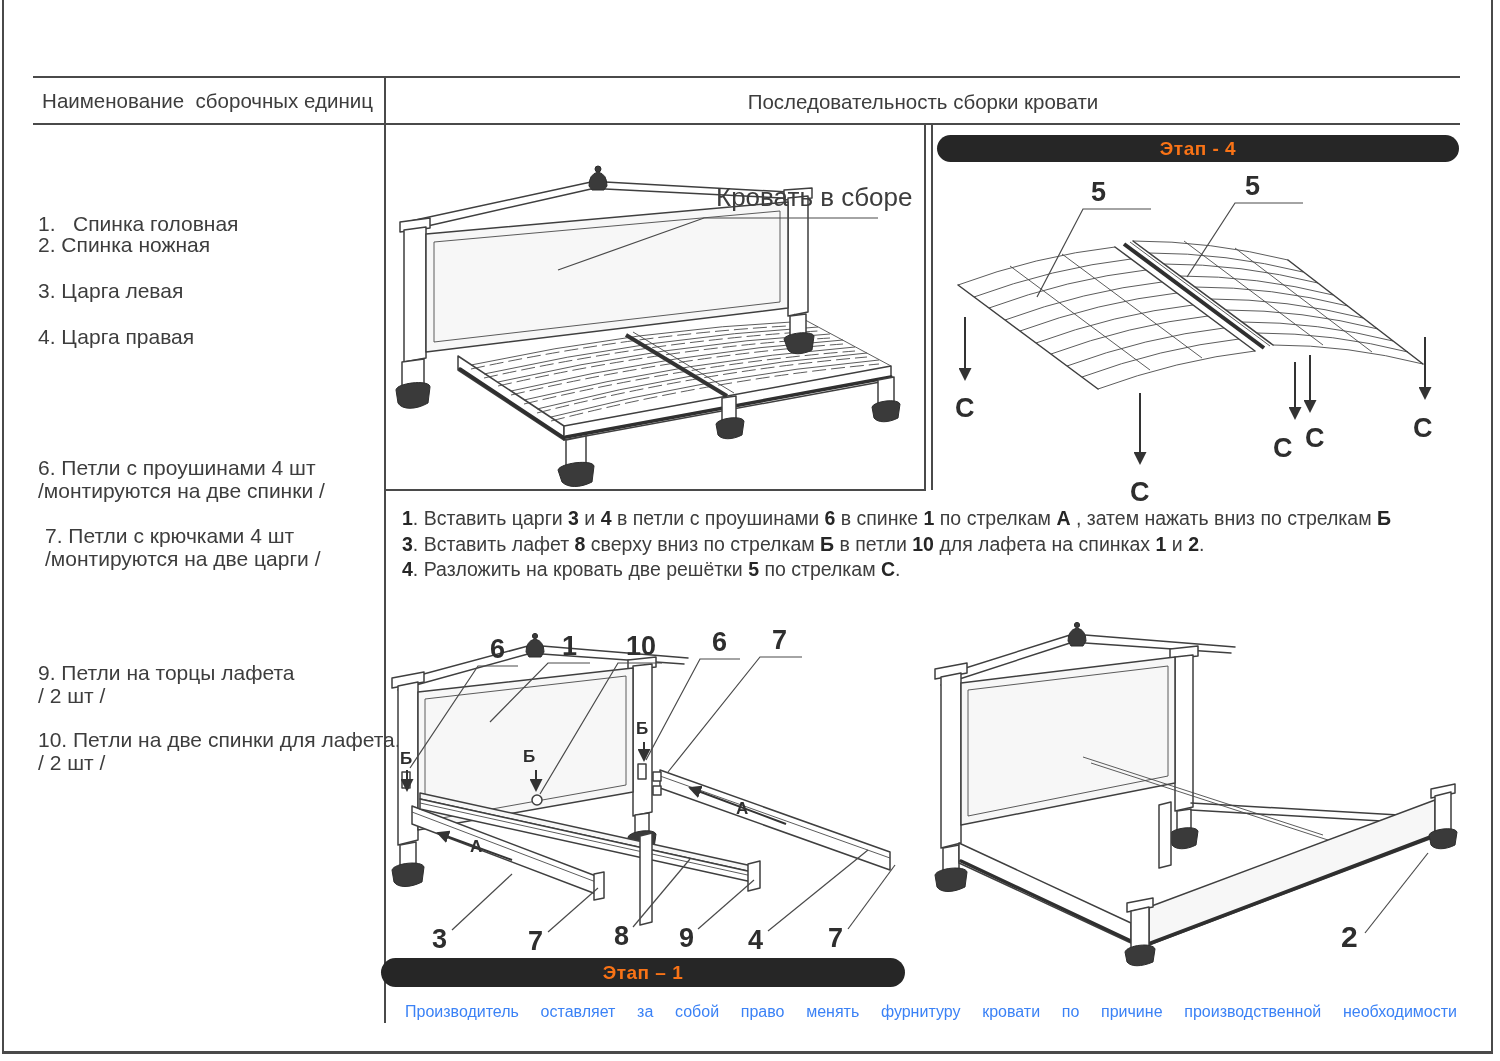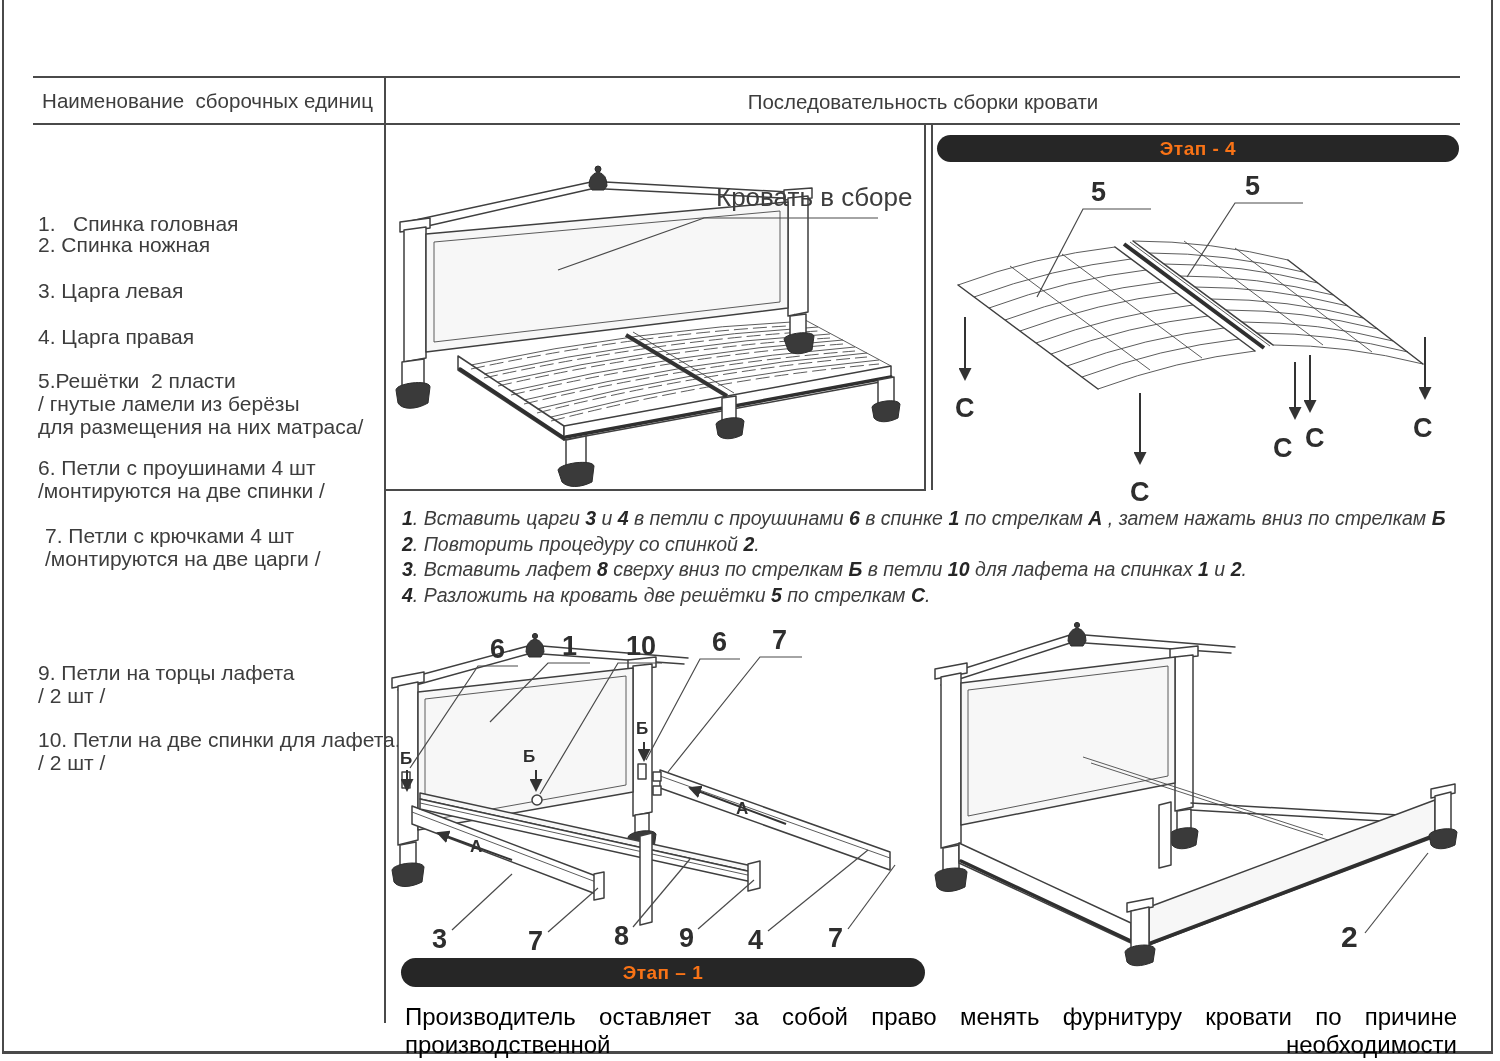--- a/index.html
+++ b/index.html
@@ -8,21 +8,21 @@
   .abs{position:absolute;}
   .line{position:absolute;background:#4a4a4a;}
   .b{font-weight:bold;color:#262626;}
   #title{top:12px;left:0;width:1500px;text-align:center;font-size:35px;letter-spacing:-0.5px;color:#333;}
   .colhead{font-size:20.5px;text-align:center;white-space:pre-wrap;color:#3d3d3d;}
   .listitem{font-size:21px;line-height:23px;white-space:pre-wrap;color:#3d3d3d;}
   .instr-line{font-size:19.5px;line-height:25.5px;color:#3d3d3d;}
   .pill{position:absolute;background:#262626;border-radius:15px;color:#f97316;
         display:flex;align-items:center;justify-content:center;
         font-size:19px;font-weight:bold;letter-spacing:0.5px;}
-  #footer{font-size:24px;color:#000000;text-align:justify;text-align-last:justify;}
+  #footer{font-size:16px;color:#3b82f6;text-align:justify;text-align-last:justify;}
   svg{position:absolute;overflow:visible;}
   svg text{font-family:"Liberation Sans", sans-serif;fill:#333;}
   .s{stroke:#3f3f3f;fill:none;stroke-width:1.5;stroke-linejoin:round;stroke-linecap:round;}
   .thin{stroke:#4a4a4a;fill:none;stroke-width:0.9;}
   .sw{fill:#fff;stroke:#3f3f3f;stroke-width:1.5;stroke-linejoin:round;}
   .sf{fill:#f7f7f7;stroke:#3f3f3f;stroke-width:1.5;stroke-linejoin:round;}
   .dk{fill:#3a3a3a;stroke:#2d2d2d;stroke-width:1;}
   .trim{stroke:#2f2f2f;stroke-width:3.5;fill:none;stroke-linecap:round;}
   .ldr{stroke:#4a4a4a;stroke-width:1.2;fill:none;}
   .arrow{stroke:#333;stroke-width:2;fill:none;}
@@ -44,40 +44,37 @@
   <div class="line" style="left:33px;top:123px;width:1427px;height:2px;"></div>
   <div class="line" style="left:384px;top:77px;width:2px;height:946px;"></div>
 
   <div class="abs colhead" style="left:386px;top:90px;width:1074px;">Последовательность сборки кровати</div>
   <div class="abs colhead" style="left:35px;top:89px;width:345px;">Наименование  сборочных единиц</div>
 
   <div class="abs listitem" style="left:38px;top:186px;margin-top:26px;">1.   Спинка головная</div>
   <div class="abs listitem" style="left:38px;top:233px;">2. Спинка ножная</div>
   <div class="abs listitem" style="left:38px;top:279px;">3. Царга левая</div>
   <div class="abs listitem" style="left:38px;top:325px;">4. Царга правая</div>
-  <div class="abs listitem" style="left:38px;top:369px;">5.Решётки  2 пласти
-/ гнутые ламели из берёзы
-для размещения на них матраса/</div>
   <div class="abs listitem" style="left:38px;top:456px;">6. Петли с проушинами 4 шт
 /монтируются на две спинки /</div>
   <div class="abs listitem" style="left:38px;top:524px;margin-left:7px;">7. Петли с крючками 4 шт
 /монтируются на две царги /</div>
   <div class="abs listitem" style="left:38px;top:661px;">9. Петли на торцы лафета
 / 2 шт /</div>
   <div class="abs listitem" style="left:38px;top:728px;">10. Петли на две спинки для лафета.
 / 2 шт /</div>
 
   <div class="line" style="left:924px;top:124px;width:2px;height:366px;"></div>
   <div class="line" style="left:384px;top:489px;width:542px;height:2px;"></div>
   <div class="line" style="left:931px;top:124px;width:2px;height:366px;"></div>
 
   <div class="pill" style="left:937px;top:135px;width:522px;height:27px;">
     <span>Этап -  4</span>
   </div>
-  <div class="pill" style="left:401px;top:958px;width:524px;height:29px;">
+  <div class="pill" style="left:381px;top:958px;width:524px;height:29px;">
     <span>Этап – 1</span>
   </div>
 
   <svg style="left:386px;top:126px;" width="538" height="362" viewBox="0 0 538 362">
     <defs>
       <marker id="ah" viewBox="0 0 10 10" refX="8.5" refY="5" markerWidth="6.5" markerHeight="6.5" orient="auto-start-reverse">
         <path d="M0,0 L10,5 L0,10 z" fill="#333"></path>
       </marker>
     </defs>
     <g>
@@ -156,23 +153,22 @@
       <path class="arrow" d="M377,190 L377,246" marker-end="url(#ah)"></path>
       <text class="big" x="340" y="292">С</text>
       <text class="big" x="372" y="282">С</text>
     </g>
     <g>
       <path class="arrow" d="M492,172 L492,233" marker-end="url(#ah)"></path>
       <text class="big" x="480" y="272">С</text>
     </g>
   </svg>
 
-  <div class="abs" style="left:402px;top:506px;width:1062px;font-style:italic;">
+  <div class="abs" style="left:402px;top:506px;width:1062px;">
     <div class="instr-line"><span class="b">1</span><span>. Вставить царги </span><span class="b">3</span><span> и </span><span class="b">4</span><span> в петли с проушинами </span><span class="b">6</span><span> в спинке </span><span class="b">1</span><span> по стрелкам </span><span class="b">А</span><span> , затем нажать вниз по стрелкам </span><span class="b">Б</span></div>
-    <div class="instr-line"><span class="b">2</span><span>. Повторить процедуру со спинкой </span><span class="b">2</span><span>.</span></div>
     <div class="instr-line"><span class="b">3</span><span>. Вставить лафет </span><span class="b">8</span><span> сверху вниз по стрелкам </span><span class="b">Б</span><span> в петли </span><span class="b">10</span><span> для лафета на спинках </span><span class="b">1</span><span> и </span><span class="b">2</span><span>.</span></div>
     <div class="instr-line"><span class="b">4</span><span>. Разложить на кровать две решётки </span><span class="b">5</span><span>  по стрелкам </span><span class="b">С</span><span>.</span></div>
   </div>
 
   <svg style="left:390px;top:622px;" width="545" height="340" viewBox="0 0 545 340">
     <g>
       <path class="s" d="M4,60 L138,24 M8,68 L138,32 M152,24 L298,36 M152,32 L294,42"></path>
       <path class="dk" d="M136,30 Q136,19 145,17 Q154,19 154,30 L151,35 L139,35 Z"></path>
       <circle class="dk" cx="145" cy="14" r="2.6"></circle>
       <polygon class="sw" points="2,56 34,50 34,60 2,66"></polygon>

